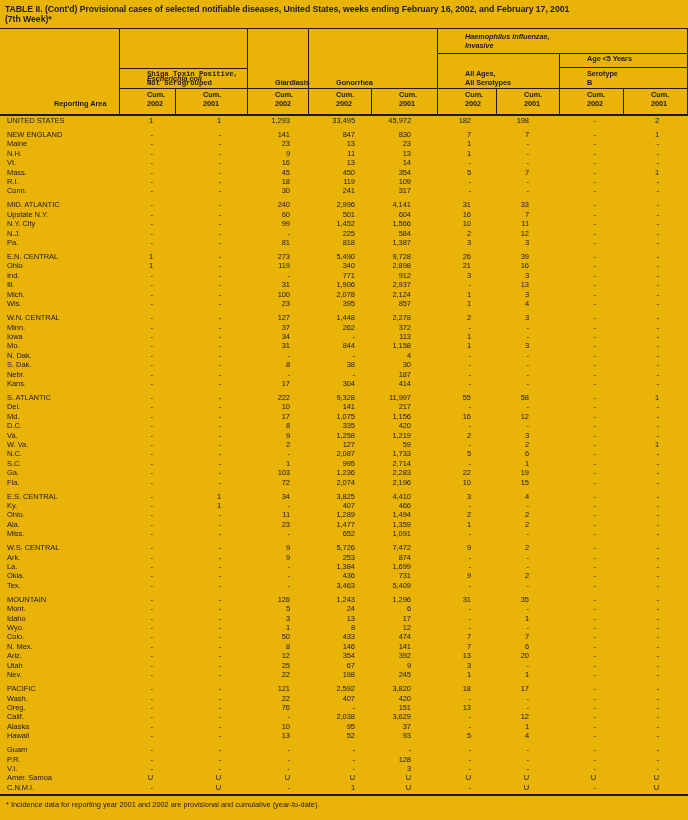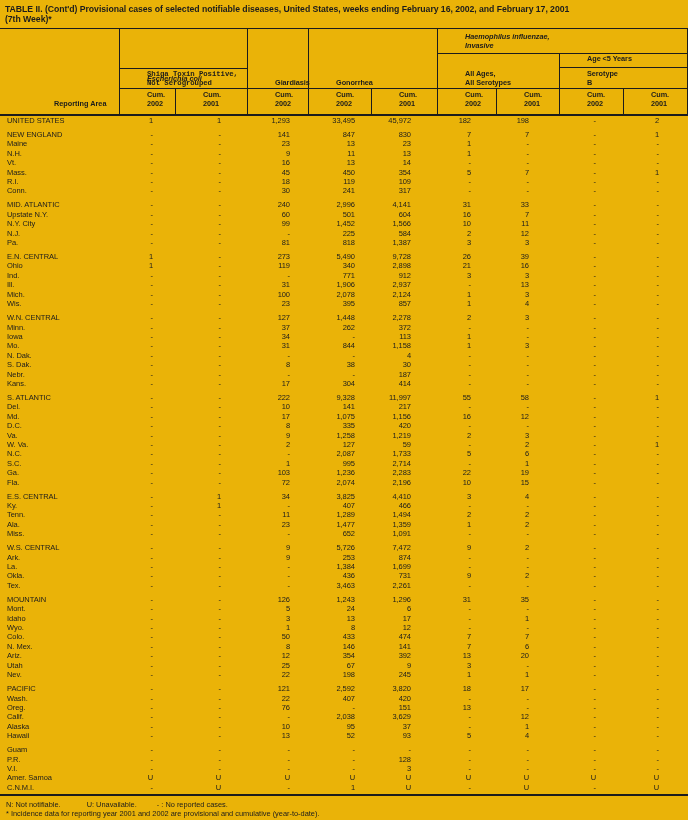--- a/index.html
+++ b/index.html
@@ -603,21 +603,21 @@
         <div class="cell">1</div>
         <div class="cell">-</div>
         <div class="cell">407</div>
         <div class="cell">466</div>
         <div class="cell">-</div>
         <div class="cell">-</div>
         <div class="cell">-</div>
         <div class="cell">-</div>
       </div>
       <div class="row">
-        <div>Tenn.</div>
+        <div>Ohio.</div>
         <div class="cell">-</div>
         <div class="cell">-</div>
         <div class="cell">11</div>
         <div class="cell">1,289</div>
         <div class="cell">1,494</div>
         <div class="cell">2</div>
         <div class="cell">2</div>
         <div class="cell">-</div>
         <div class="cell">-</div>
       </div>
@@ -693,21 +693,21 @@
         <div class="cell">2</div>
         <div class="cell">-</div>
         <div class="cell">-</div>
       </div>
       <div class="row">
         <div>Tex.</div>
         <div class="cell">-</div>
         <div class="cell">-</div>
         <div class="cell">-</div>
         <div class="cell">3,463</div>
-        <div class="cell">2,261</div>
+        <div class="cell">5,409</div>
         <div class="cell">-</div>
         <div class="cell">-</div>
         <div class="cell">-</div>
         <div class="cell">-</div>
       </div>
       <div class="gap"></div>
       <div class="row">
         <div>MOUNTAIN</div>
         <div class="cell">-</div>
         <div class="cell">-</div>
@@ -947,19 +947,16 @@
         <div class="cell">-</div>
         <div class="cell">U</div>
         <div class="cell">-</div>
         <div class="cell">U</div>
       </div>
     </div>
 
   <div class="bottom-rule"></div>
 
   <div class="footnotes">
-    <div>
-      <span class="leg1">N: Not notifiable.</span><span class="leg2">U: Unavailable.</span><span>- : No reported cases.</span>
-    </div>
     <div>* Incidence data for reporting year 2001 and 2002 are provisional and cumulative (year-to-date).</div>
   </div>
 
 </div>
 
 </body></html>

